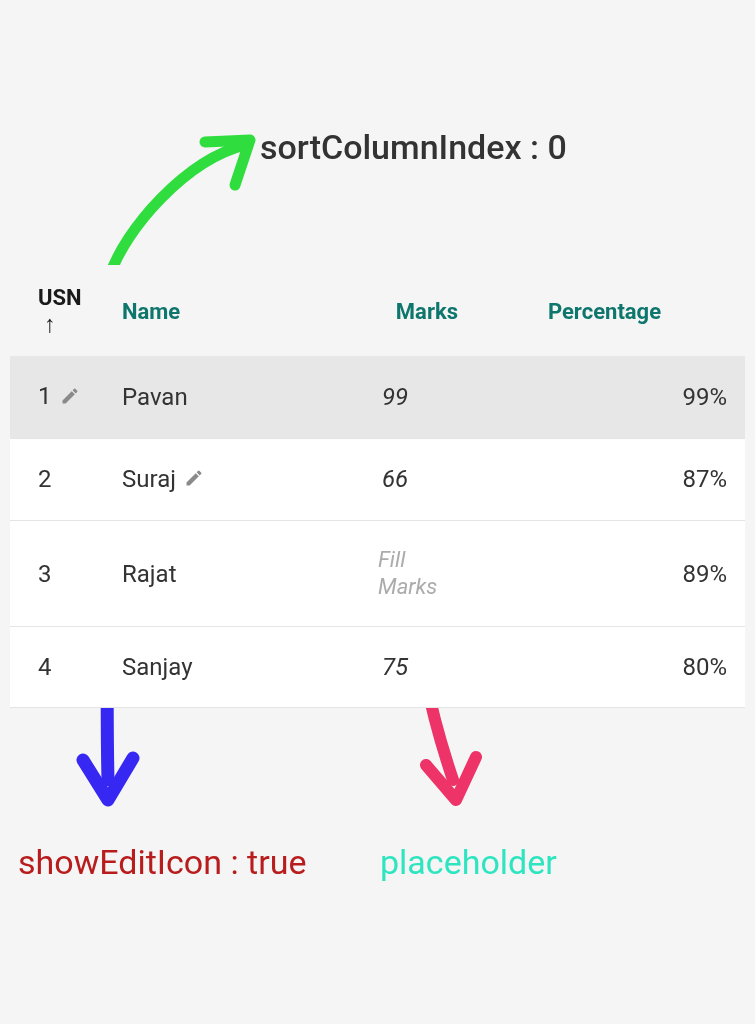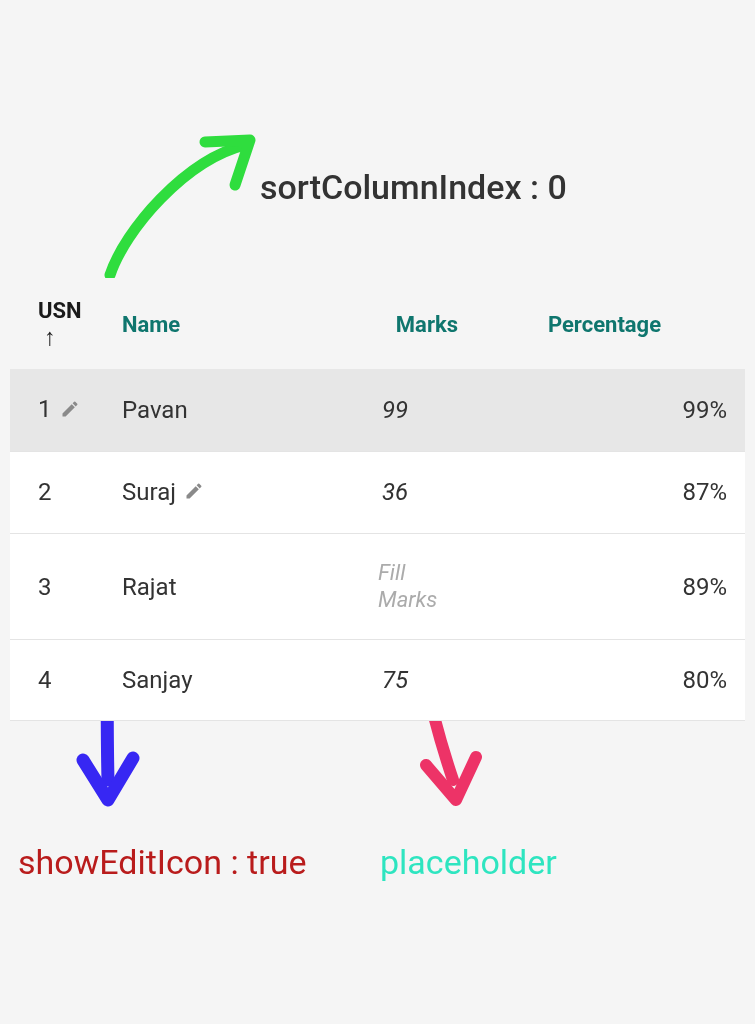--- a/index.html
+++ b/index.html
@@ -23,21 +23,20 @@
     }
 
     .annotation-sort {
       top: 125px;
       left: 260px;
       font-size: 34px;
       font-weight: 500;
       color: #333;
       text-align: center;
       line-height: 1.3;
-      margin-top: 40px;
     }
 
     .annotation-edit {
       top: 842px;
       left: 18px;
       font-size: 34px;
       font-weight: 400;
       color: #b91c1c;
       text-align: center;
       line-height: 1.2;
@@ -46,21 +45,21 @@
     .annotation-placeholder {
       top: 842px;
       left: 380px;
       font-size: 34px;
       font-weight: 400;
       color: #2ee5c0;
     }
 
     .table-container {
       position: absolute;
-      top: 278px;
+      top: 265px;
       left: 10px;
       right: 10px;
       background: #fff;
     }
 
     .table {
       width: 100%;
       border-collapse: collapse;
     }
 
@@ -205,21 +204,21 @@
               </svg></span></td>
           <td class="col-name"><span>Pavan</span></td>
           <td class="center col-marks"><span>99</span></td>
           <td class="right col-pct"><span>99%</span></td>
         </tr>
         <tr>
           <td class="col-usn"><span>2</span></td>
           <td class="col-name"><span>Suraj</span><span class="pencil"><svg viewBox="0 0 24 24">
                 <path d="M3 17.25V21h3.75L17.81 9.94l-3.75-3.75L3 17.25zM20.71 7.04a1 1 0 0 0 0-1.41l-2.34-2.34a1 1 0 0 0-1.41 0l-1.83 1.83 3.75 3.75 1.83-1.83z"></path>
               </svg></span></td>
-          <td class="center col-marks"><span>36</span></td>
+          <td class="center col-marks"><span>66</span></td>
           <td class="right col-pct"><span>87%</span></td>
         </tr>
         <tr>
           <td class="col-usn"><span>3</span></td>
           <td class="col-name"><span>Rajat</span></td>
           <td class="center col-marks" style="text-align: left; padding-left: 30px;"><span class="placeholder-text">Fill Marks</span></td>
           <td class="right col-pct"><span>89%</span></td>
         </tr>
         <tr>
           <td class="col-usn"><span>4</span></td>

